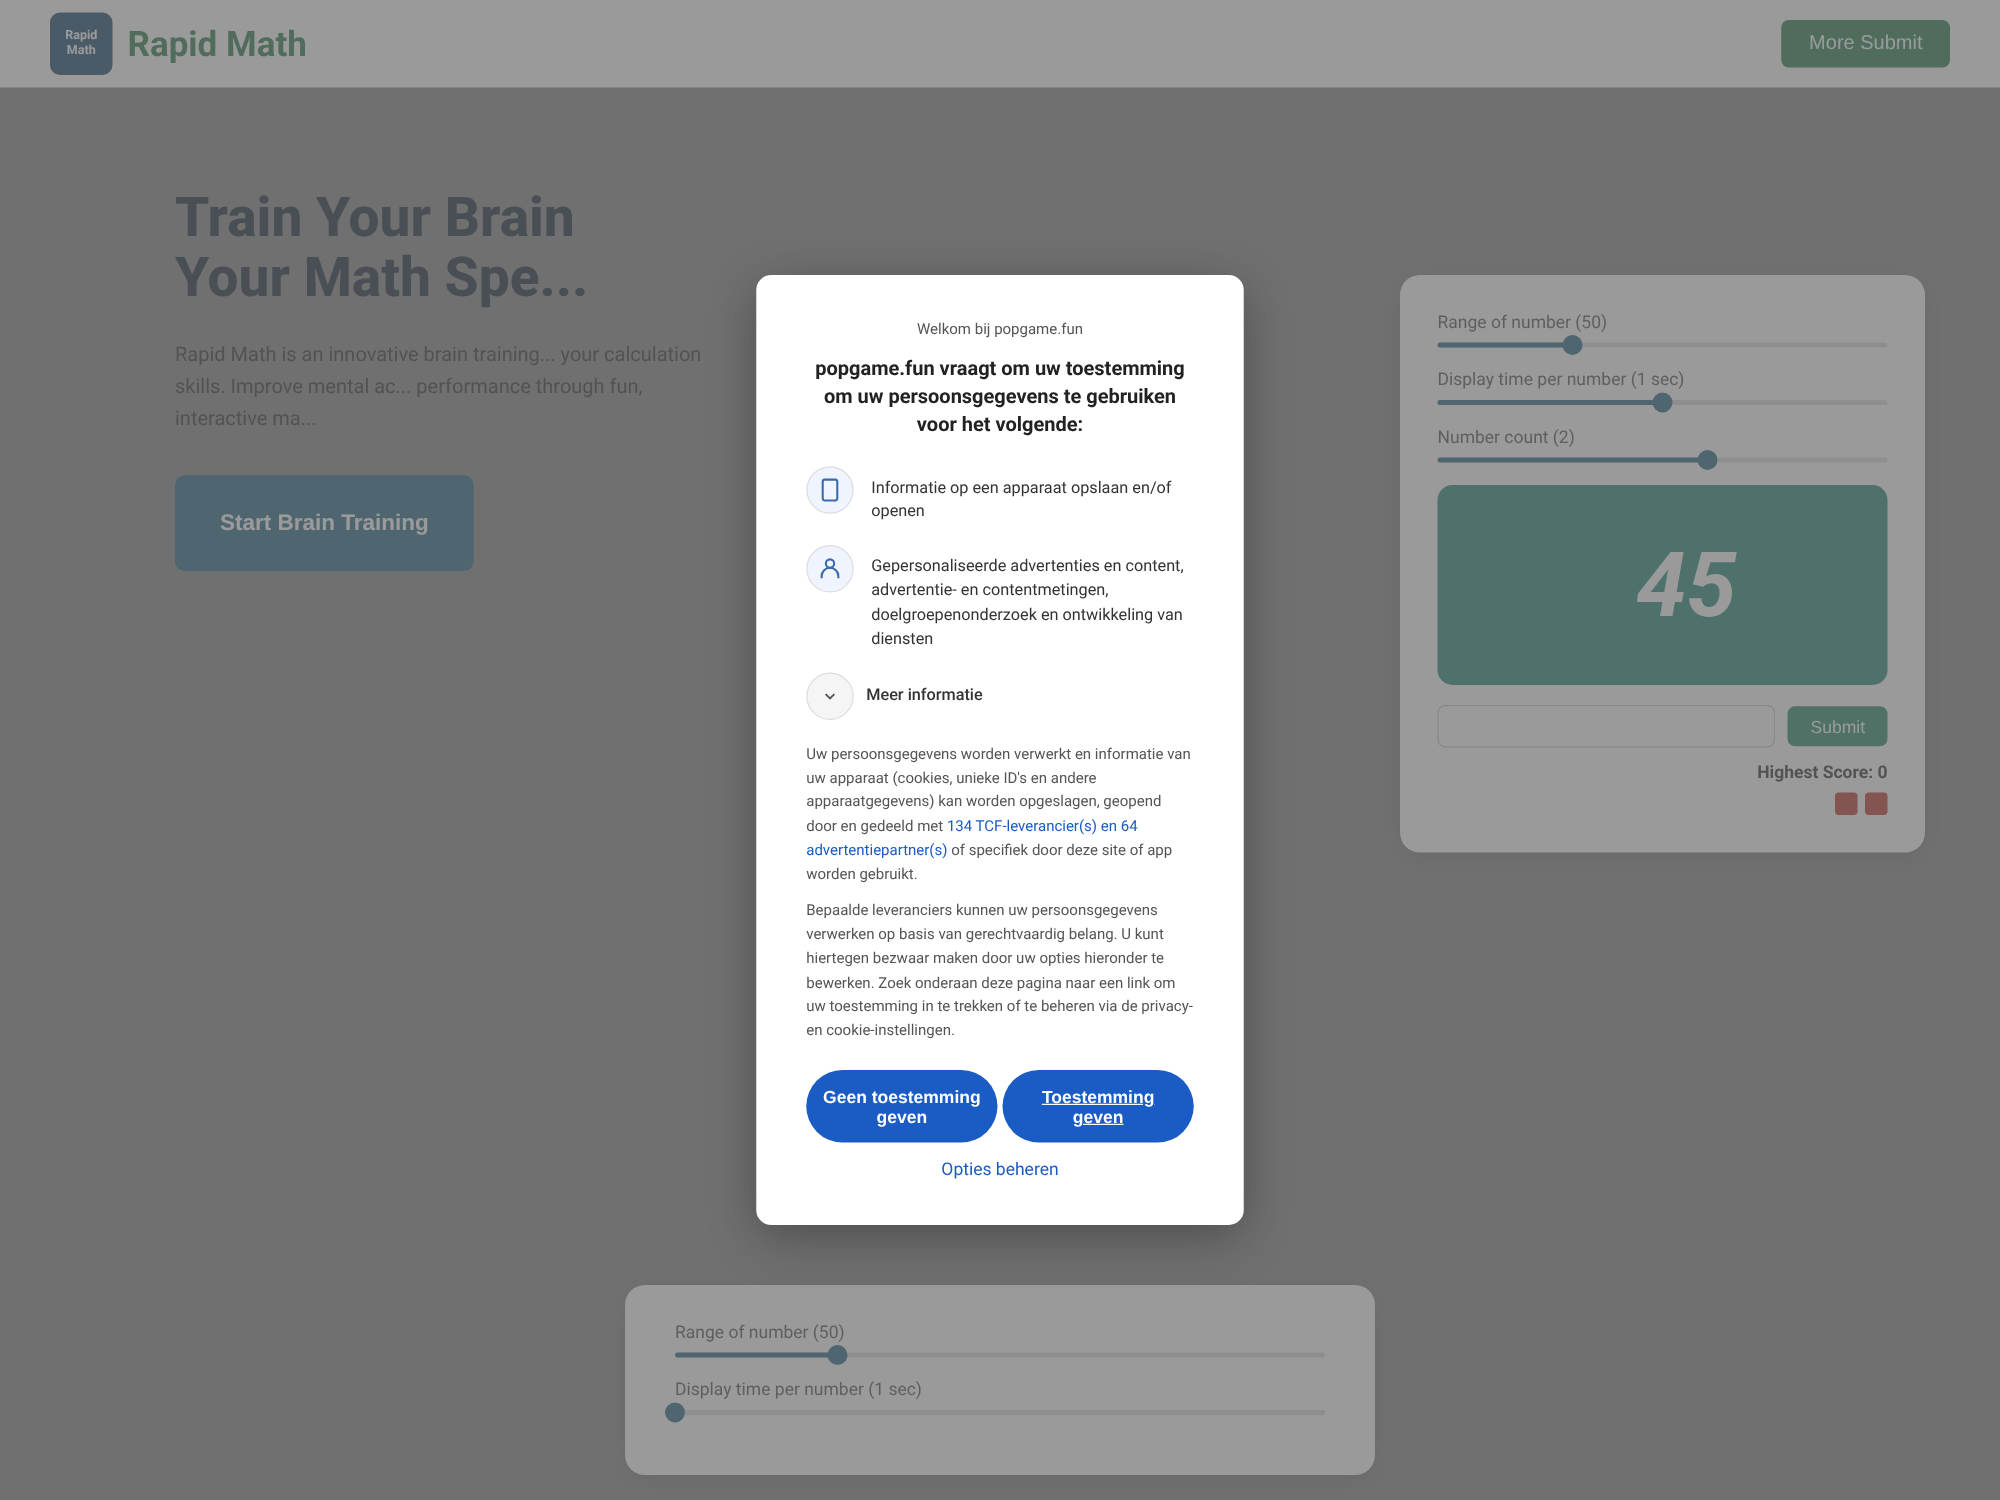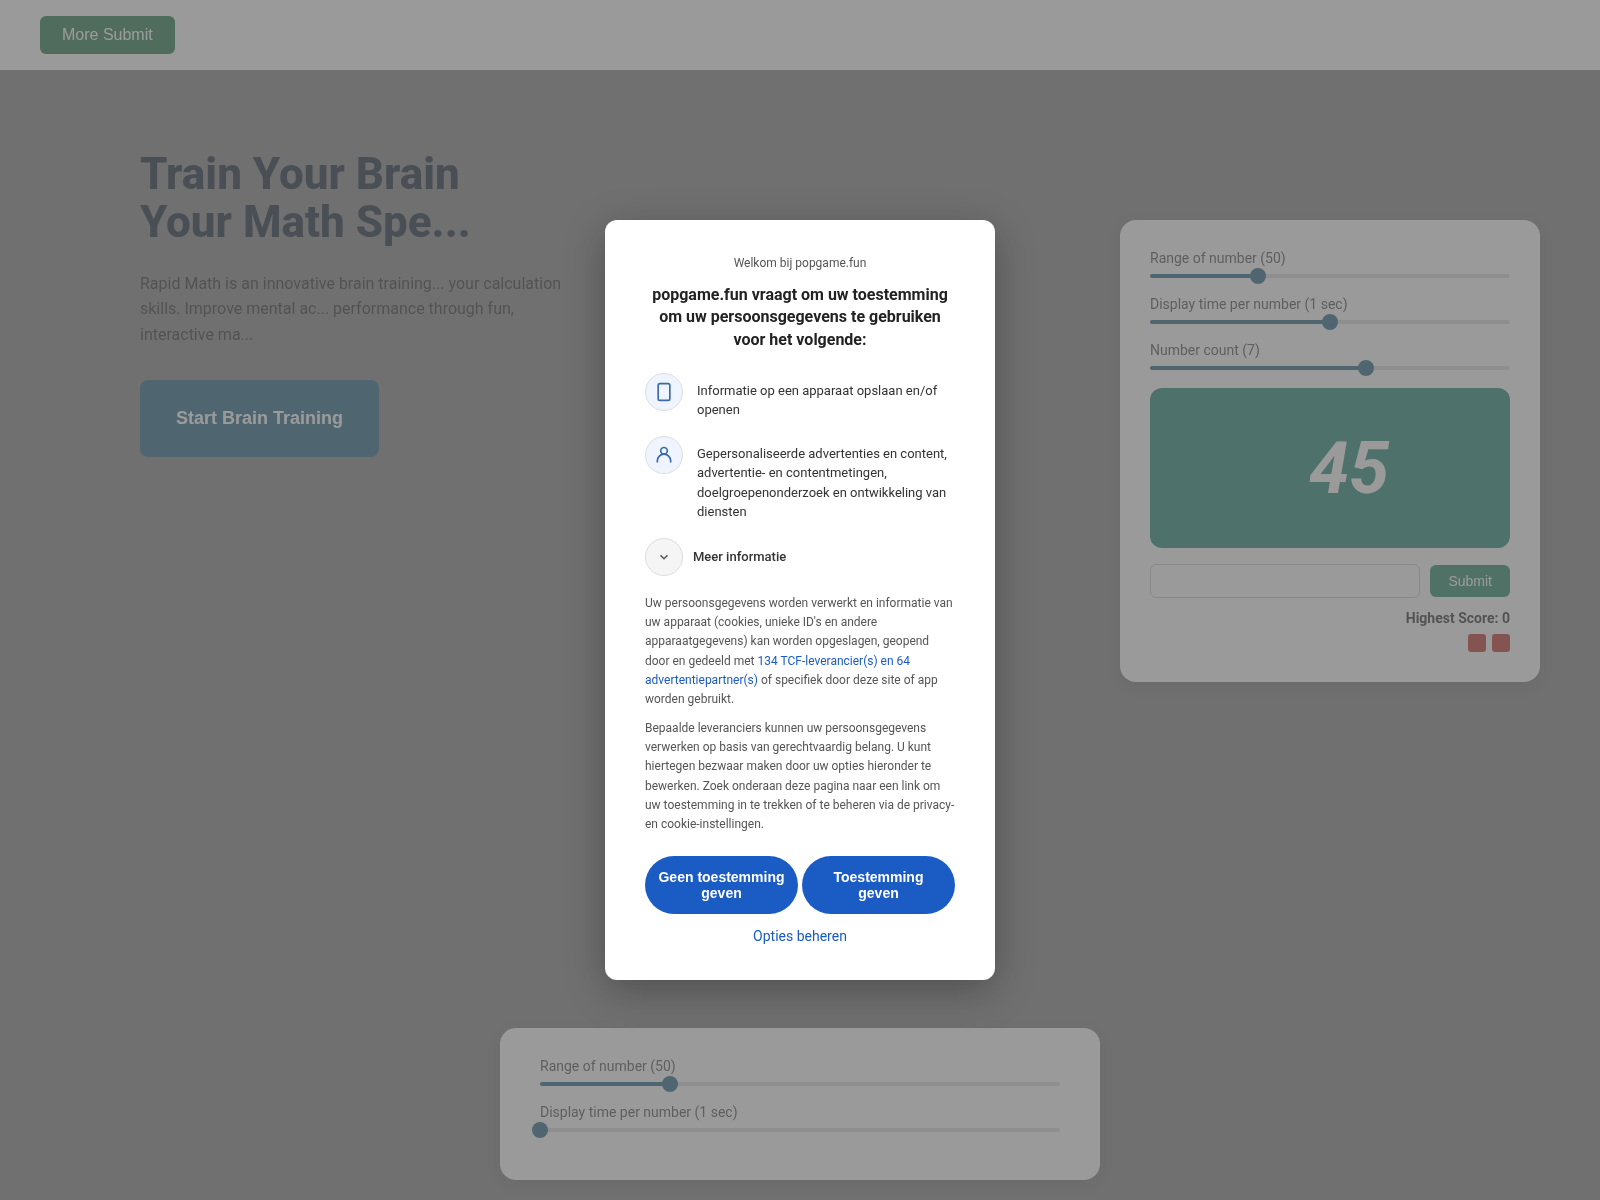--- a/index.html
+++ b/index.html
@@ -319,34 +319,39 @@
     .btn-accept {
       flex: 1;
       background: #1a5bc4;
       color: white;
       border: none;
       border-radius: 30px;
       padding: 13px;
       font-size: 14px;
       cursor: pointer;
       font-weight: 600;
+      text-decoration: underline;
     }
     .modal-manage {
       text-align: center;
       font-size: 14px;
       color: #1a5bc4;
       cursor: pointer;
       text-decoration: none;
       display: block;
     }
   </style>
 </head>
 <body>
 
 <div class="header">
+  <div class="header-logo">
+    <div class="logo-img">Rapid<br>Math</div>
+    <span class="logo-text">Rapid Math</span>
+  </div>
   <button class="more-games-btn">More Submit</button>
 </div>
 
 <div class="main-bg">
 
   <div class="hero">
     <h1 class="hero-title">Train Your Brain<br>Your Math Spe...</h1>
     <p class="hero-desc">Rapid Math is an innovative brain training... your calculation skills. Improve mental ac... performance through fun, interactive ma...</p>
     <button class="start-btn">Start Brain Training</button>
   </div>
@@ -360,21 +365,21 @@
       </div>
     </div>
     <div class="slider-row">
       <div class="slider-label">Display time per number (1 sec)</div>
       <div class="slider-track">
         <div class="slider-fill" style="width: 50%;"></div>
         <div class="slider-thumb" style="left: calc(50% - 8px);"></div>
       </div>
     </div>
     <div class="slider-row">
-      <div class="slider-label">Number count (7)</div>
+      <div class="slider-label">Number count (2)</div>
       <div class="slider-track">
         <div class="slider-fill" style="width: 60%;"></div>
         <div class="slider-thumb" style="left: calc(60% - 8px);"></div>
       </div>
     </div>
     <div class="number-display">
       <span class="number-display-text">45</span>
     </div>
     <div class="answer-row">
       <input class="answer-input" type="text" placeholder="" style="">

